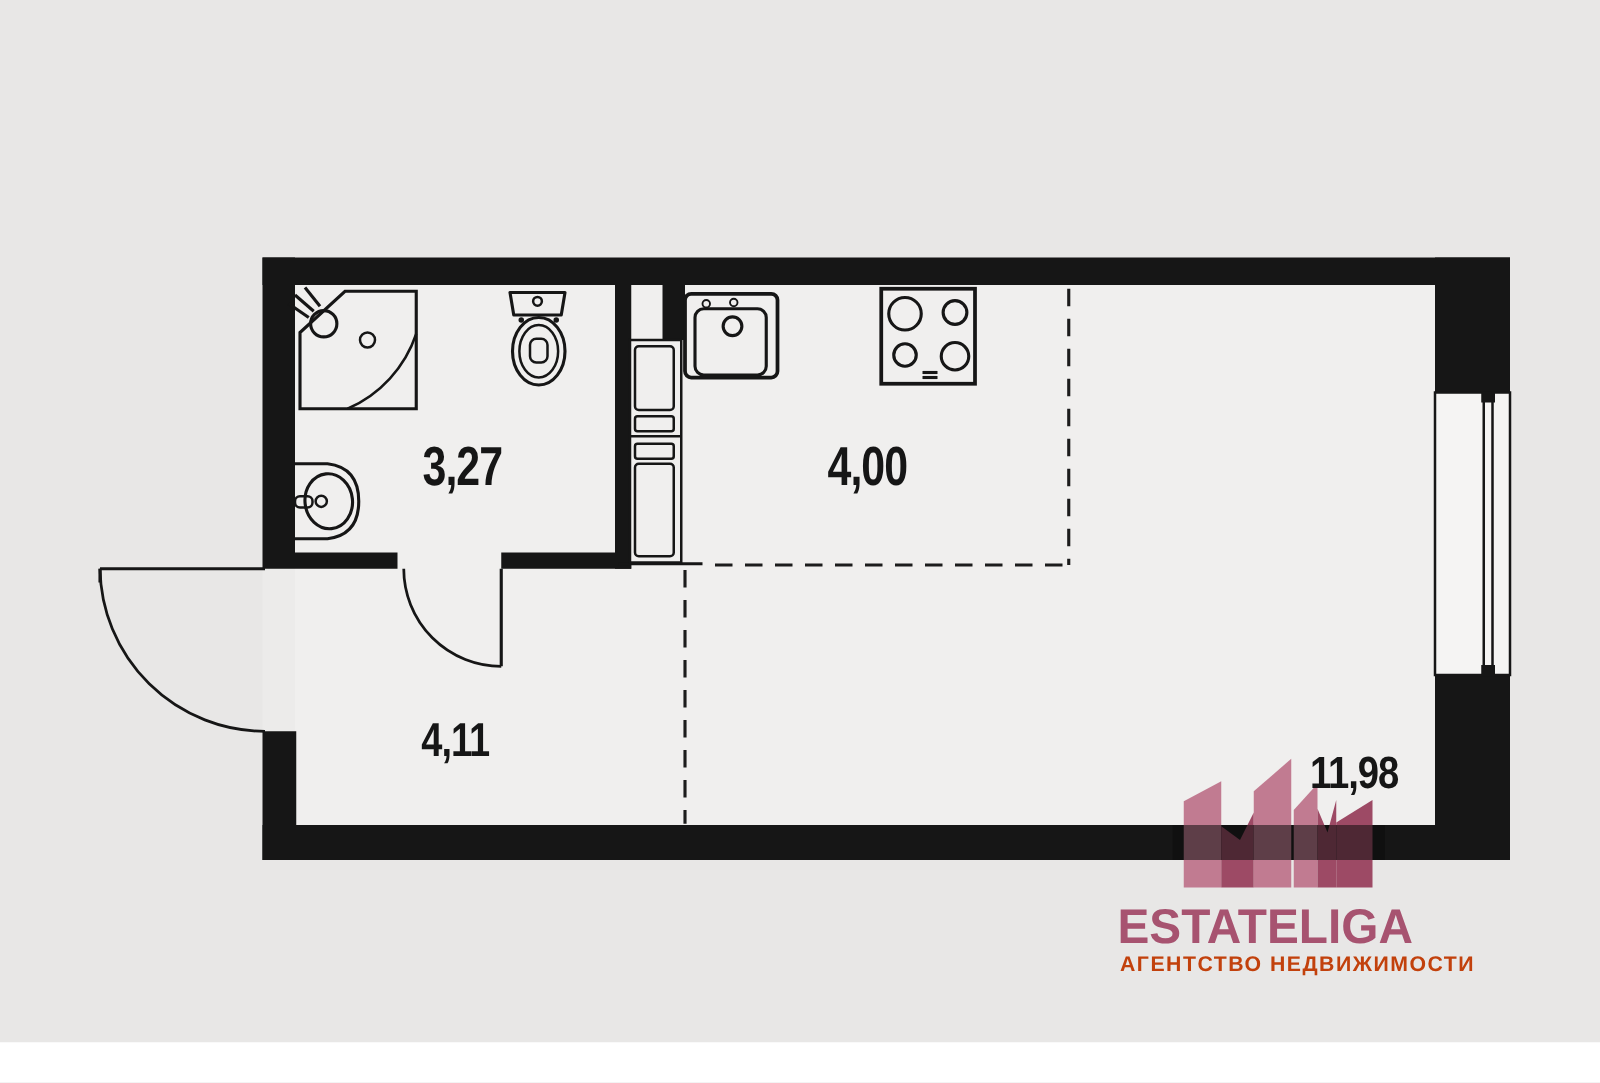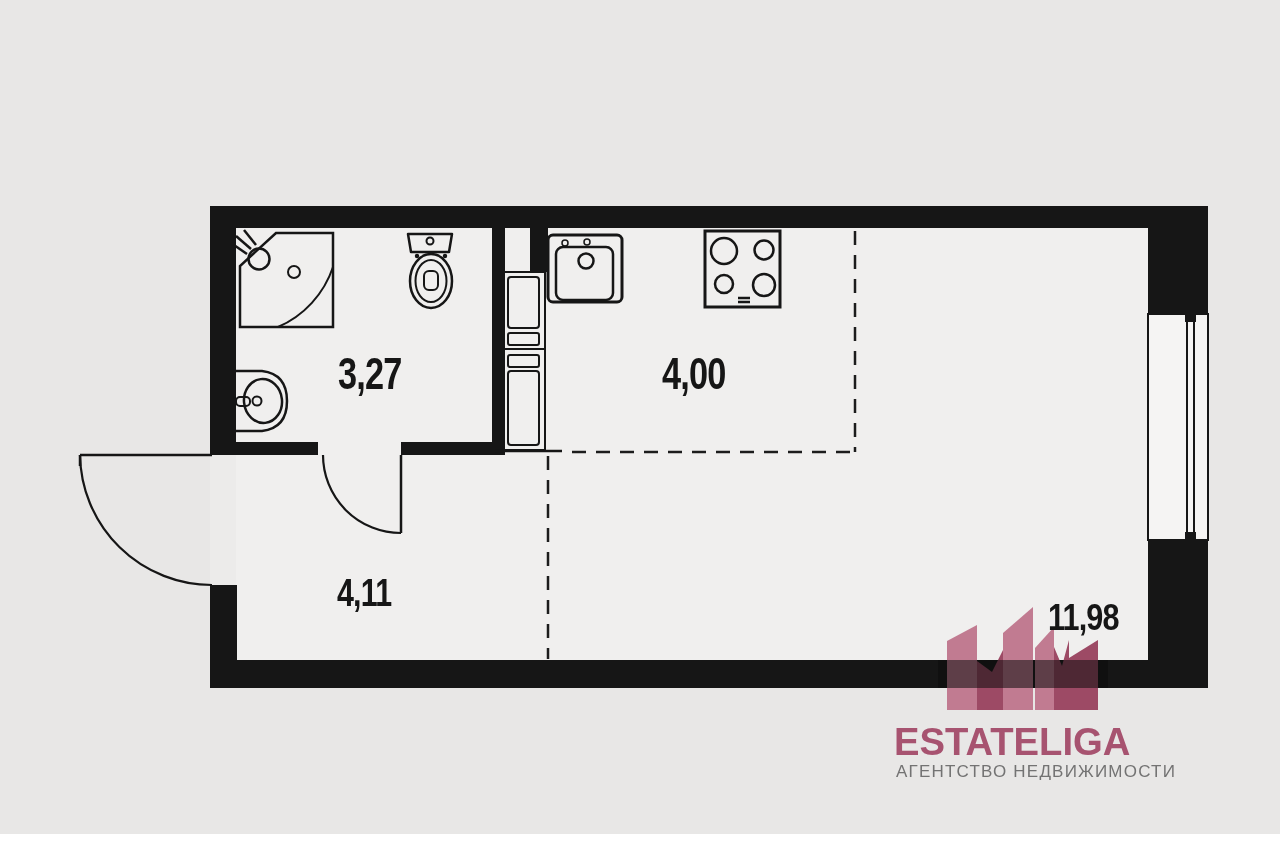--- a/index.html
+++ b/index.html
@@ -26,21 +26,21 @@
   .lbl-hall   {left:337px; top:574px; font-size:38px; transform:scaleX(.80); letter-spacing:-1px;}
   .lbl-living {left:1048px;top:600px; font-size:36px; transform:scaleX(.85); letter-spacing:-1px;}
   .logo-brand{
     position:absolute;left:894px;top:722px;width:260px;z-index:3;
     color:#a75370;font-size:39px;font-weight:700;letter-spacing:0px;
     transform-origin:left top;transform:scaleX(.98);
     white-space:nowrap;line-height:1;
   }
   .logo-tagline{
     position:absolute;left:896px;top:763px;width:260px;z-index:3;
-    color:#737373;font-size:17px;font-weight:400;letter-spacing:1.2px;
+    color:#c2410c;font-size:17px;font-weight:700;letter-spacing:1.2px;
     white-space:nowrap;line-height:1;
   }
 </style>
 </head>
 <body>
 
 <div class="canvas">
 
   <svg class="plan-svg" width="1280" height="866" viewBox="0 0 1280 866">
 

